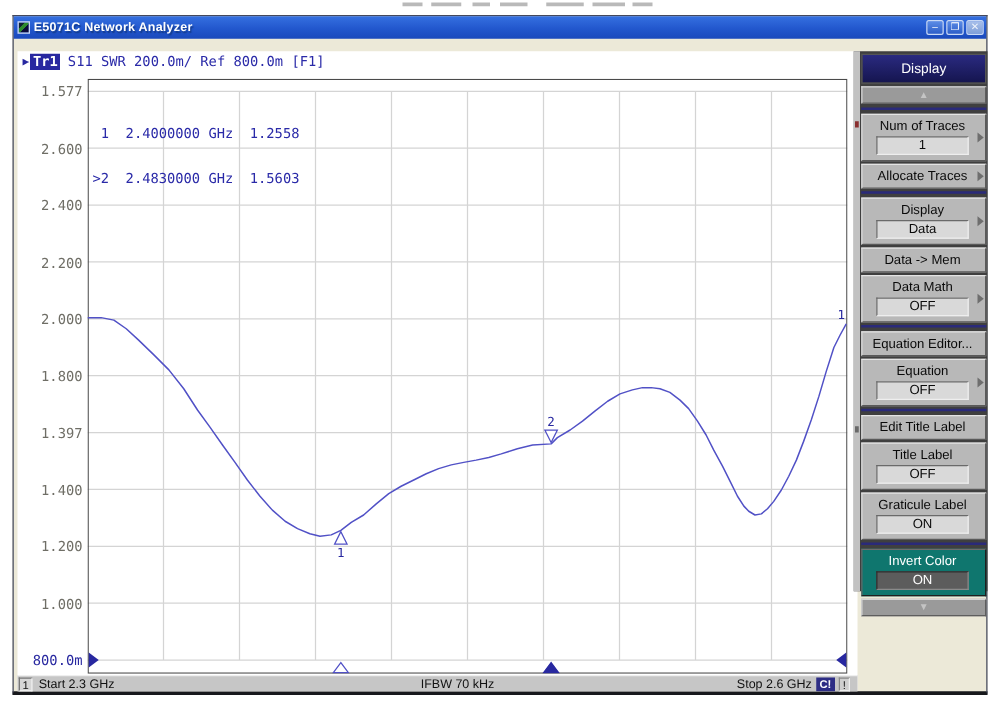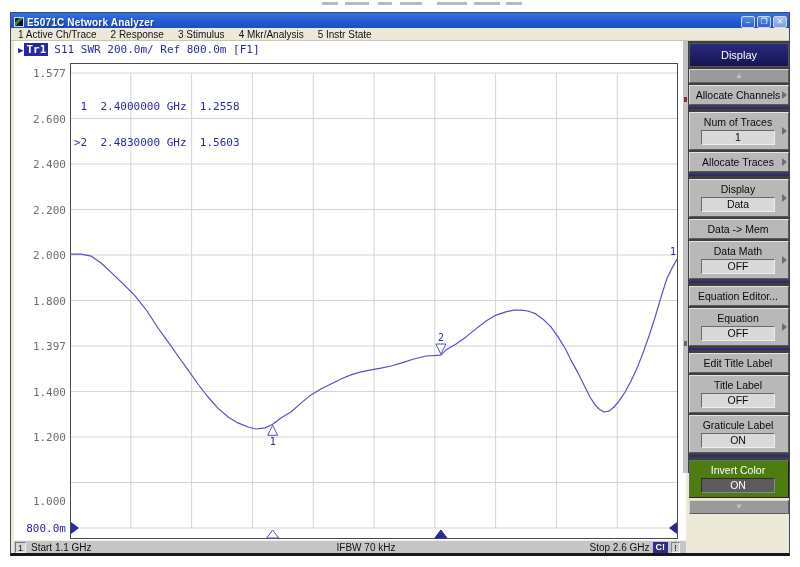--- a/index.html
+++ b/index.html
@@ -74,21 +74,21 @@
   .scrollbar-btn { height:14px; background:#9a9a9a; border:1px solid; border-color:#d5d5d5 #5e5e5e #5e5e5e #d5d5d5;
                    color:#c4c4c4; font-size:8px; text-align:center; line-height:12px; margin-bottom:2px; }
   .softkey { position:relative; background:#b8b8b8; border:1px solid; margin-bottom:2px;
              border-color:#e4e4e4 #5a5a5a #5a5a5a #dadada;
              padding:3px 6px 3px 4px; text-align:center; font-size:10.5px; color:#0a0a0a; line-height:12px; }
   .softkey .val { display:block; width:84%; margin:2px auto 1px; background:#d9d9d9;
                   border:1px solid; border-color:#6a6a6a #eeeeee #eeeeee #6a6a6a;
                   font-size:10.5px; line-height:13px; }
   .softkey .arrow { position:absolute; right:1px; top:50%; margin-top:-4px; width:0; height:0;
                     border:4px solid transparent; border-left:5px solid #6e6e6e; border-right:none; }
-  .softkey.dark { background:#4d7c0f; color:#fff; border-color:#6e6e6e #1f1f1f #1f1f1f #666; }
+  .softkey.dark { background:#0f766e; color:#fff; border-color:#6e6e6e #1f1f1f #1f1f1f #666; }
   .softkey.dark .val { background:#5c5c5c; color:#fff; border-color:#2e2e2e #8a8a8a #8a8a8a #2e2e2e; }
   .sep { height:2px; background:#2a2a7a; margin:1px 0 3px; }
 </style>
 </head>
 <body>
 
 <div class="frag" style="left:322px;width:16px;"></div>
 <div class="frag" style="left:345px;width:24px;"></div>
 <div class="frag" style="left:378px;width:14px;"></div>
 <div class="frag" style="left:400px;width:22px;"></div>
@@ -99,27 +99,20 @@
 <div id="window">
 
   <div id="titlebar">
     <div id="app-icon"></div>
     <div id="title-text">E5071C Network Analyzer</div>
     <div class="winbtn">–</div>
     <div class="winbtn">❐</div>
     <div class="winbtn close">✕</div>
   </div>
 
-  <div id="menubar">
-      <span class="menu-item">1 Active Ch/Trace</span>
-      <span class="menu-item">2 Response</span>
-      <span class="menu-item">3 Stimulus</span>
-      <span class="menu-item">4 Mkr/Analysis</span>
-      <span class="menu-item">5 Instr State</span>
-    </div>
 
   <div id="main">
 
     <div id="trace-line">
       <span id="trace-ptr">▶</span>
       <span id="trace-tab">Tr1</span>
       <span>S11 SWR 200.0m/ Ref 800.0m [F1]</span>
     </div>
 
     <div id="marker-readout">
@@ -130,21 +123,21 @@
     <div id="ylabels">
         <div class="ylab" style="top: 26px;">1.577</div>
         <div class="ylab" style="top: 71.5px;">2.600</div>
         <div class="ylab" style="top: 117px;">2.400</div>
         <div class="ylab" style="top: 162.5px;">2.200</div>
         <div class="ylab" style="top: 208px;">2.000</div>
         <div class="ylab" style="top: 253.5px; text-align: right;">1.800</div>
         <div class="ylab" style="top: 299px;">1.397</div>
         <div class="ylab" style="top: 344.5px;">1.400</div>
         <div class="ylab" style="top: 390px;">1.200</div>
-        <div class="ylab" style="top: 435.5px; margin-top: 18px;">1.000</div>
+        <div class="ylab" style="top: 435.5px;">1.000</div>
         <div class="ylab ref" style="top: 481px;">800.0m</div>
       </div>
 
     <div id="plot-wrap">
       <svg id="plot-svg" width="608" height="476" viewBox="0 0 608 476">
           <line x1="60.80000000000045" y1="10" x2="60.80000000000045" y2="465" stroke="#d4d4d4" stroke-width="1"></line>
           <line x1="121.60000000000001" y1="10" x2="121.60000000000001" y2="465" stroke="#d4d4d4" stroke-width="1"></line>
           <line x1="182.39999999999955" y1="10" x2="182.39999999999955" y2="465" stroke="#d4d4d4" stroke-width="1"></line>
           <line x1="243.20000000000002" y1="10" x2="243.20000000000002" y2="465" stroke="#d4d4d4" stroke-width="1"></line>
           <line x1="304.00000000000045" y1="10" x2="304.00000000000045" y2="465" stroke="#d4d4d4" stroke-width="1"></line>
@@ -172,42 +165,39 @@
           <polygon points="202.66666666666666,467 196.66666666666666,475 208.66666666666666,475" fill="#ffffff" stroke="#5151c6" stroke-width="1"></polygon>
           <polygon points="370.8800000000002,291.03175 365.8800000000002,281.03175 375.8800000000002,281.03175" fill="#ffffff" stroke="#5151c6" stroke-width="1"></polygon>
           <text x="367.8800000000002" y="278.03175" fill="#2828a0" font-size="10" font-family="DejaVu Sans Mono, monospace">2</text>
           <polygon points="370.8800000000002,467 364.8800000000002,475 376.8800000000002,475" fill="#2828a0" stroke="#2828a0" stroke-width="1"></polygon>
           <text x="599.9866666666663" y="192.09499999999997" fill="#2828a0" font-size="10" font-family="DejaVu Sans Mono, monospace">1</text>
         </svg>
     </div>
 
     <div id="statusbar">
       <div id="ch-box">1</div>
-      <div id="start-text">Start 1.1 GHz</div>
+      <div id="start-text">Start 2.3 GHz</div>
       <div id="ifbw-text">IFBW 70 kHz</div>
       <div id="stop-group">
         <span>Stop 2.6 GHz</span>
         <span id="cal-badge">C!</span>
         <span id="warn-box">!</span>
       </div>
     </div>
   </div>
 
   <div id="sidebar">
     <div id="side-strip">
       <div class="strip-mark" style="top:56px;"></div>
       <div class="strip-mark" style="top:300px; background:#6a6a6a;"></div>
     </div>
     <div id="side-col">
       <div id="side-header">Display</div>
       <div class="scrollbar-btn">▲</div>
       <div id="softkeys">
-          <div class="softkey">
-    <span class="lbl">Allocate Channels</span>
-  <span class="arrow"></span></div>
           <div class="sep"></div>
           <div class="softkey">
     <span class="lbl">Num of Traces</span>
   <span class="val">1</span><span class="arrow"></span></div>
           <div class="softkey">
     <span class="lbl">Allocate Traces</span>
   <span class="arrow"></span></div>
           <div class="sep"></div>
           <div class="softkey">
     <span class="lbl">Display</span>

